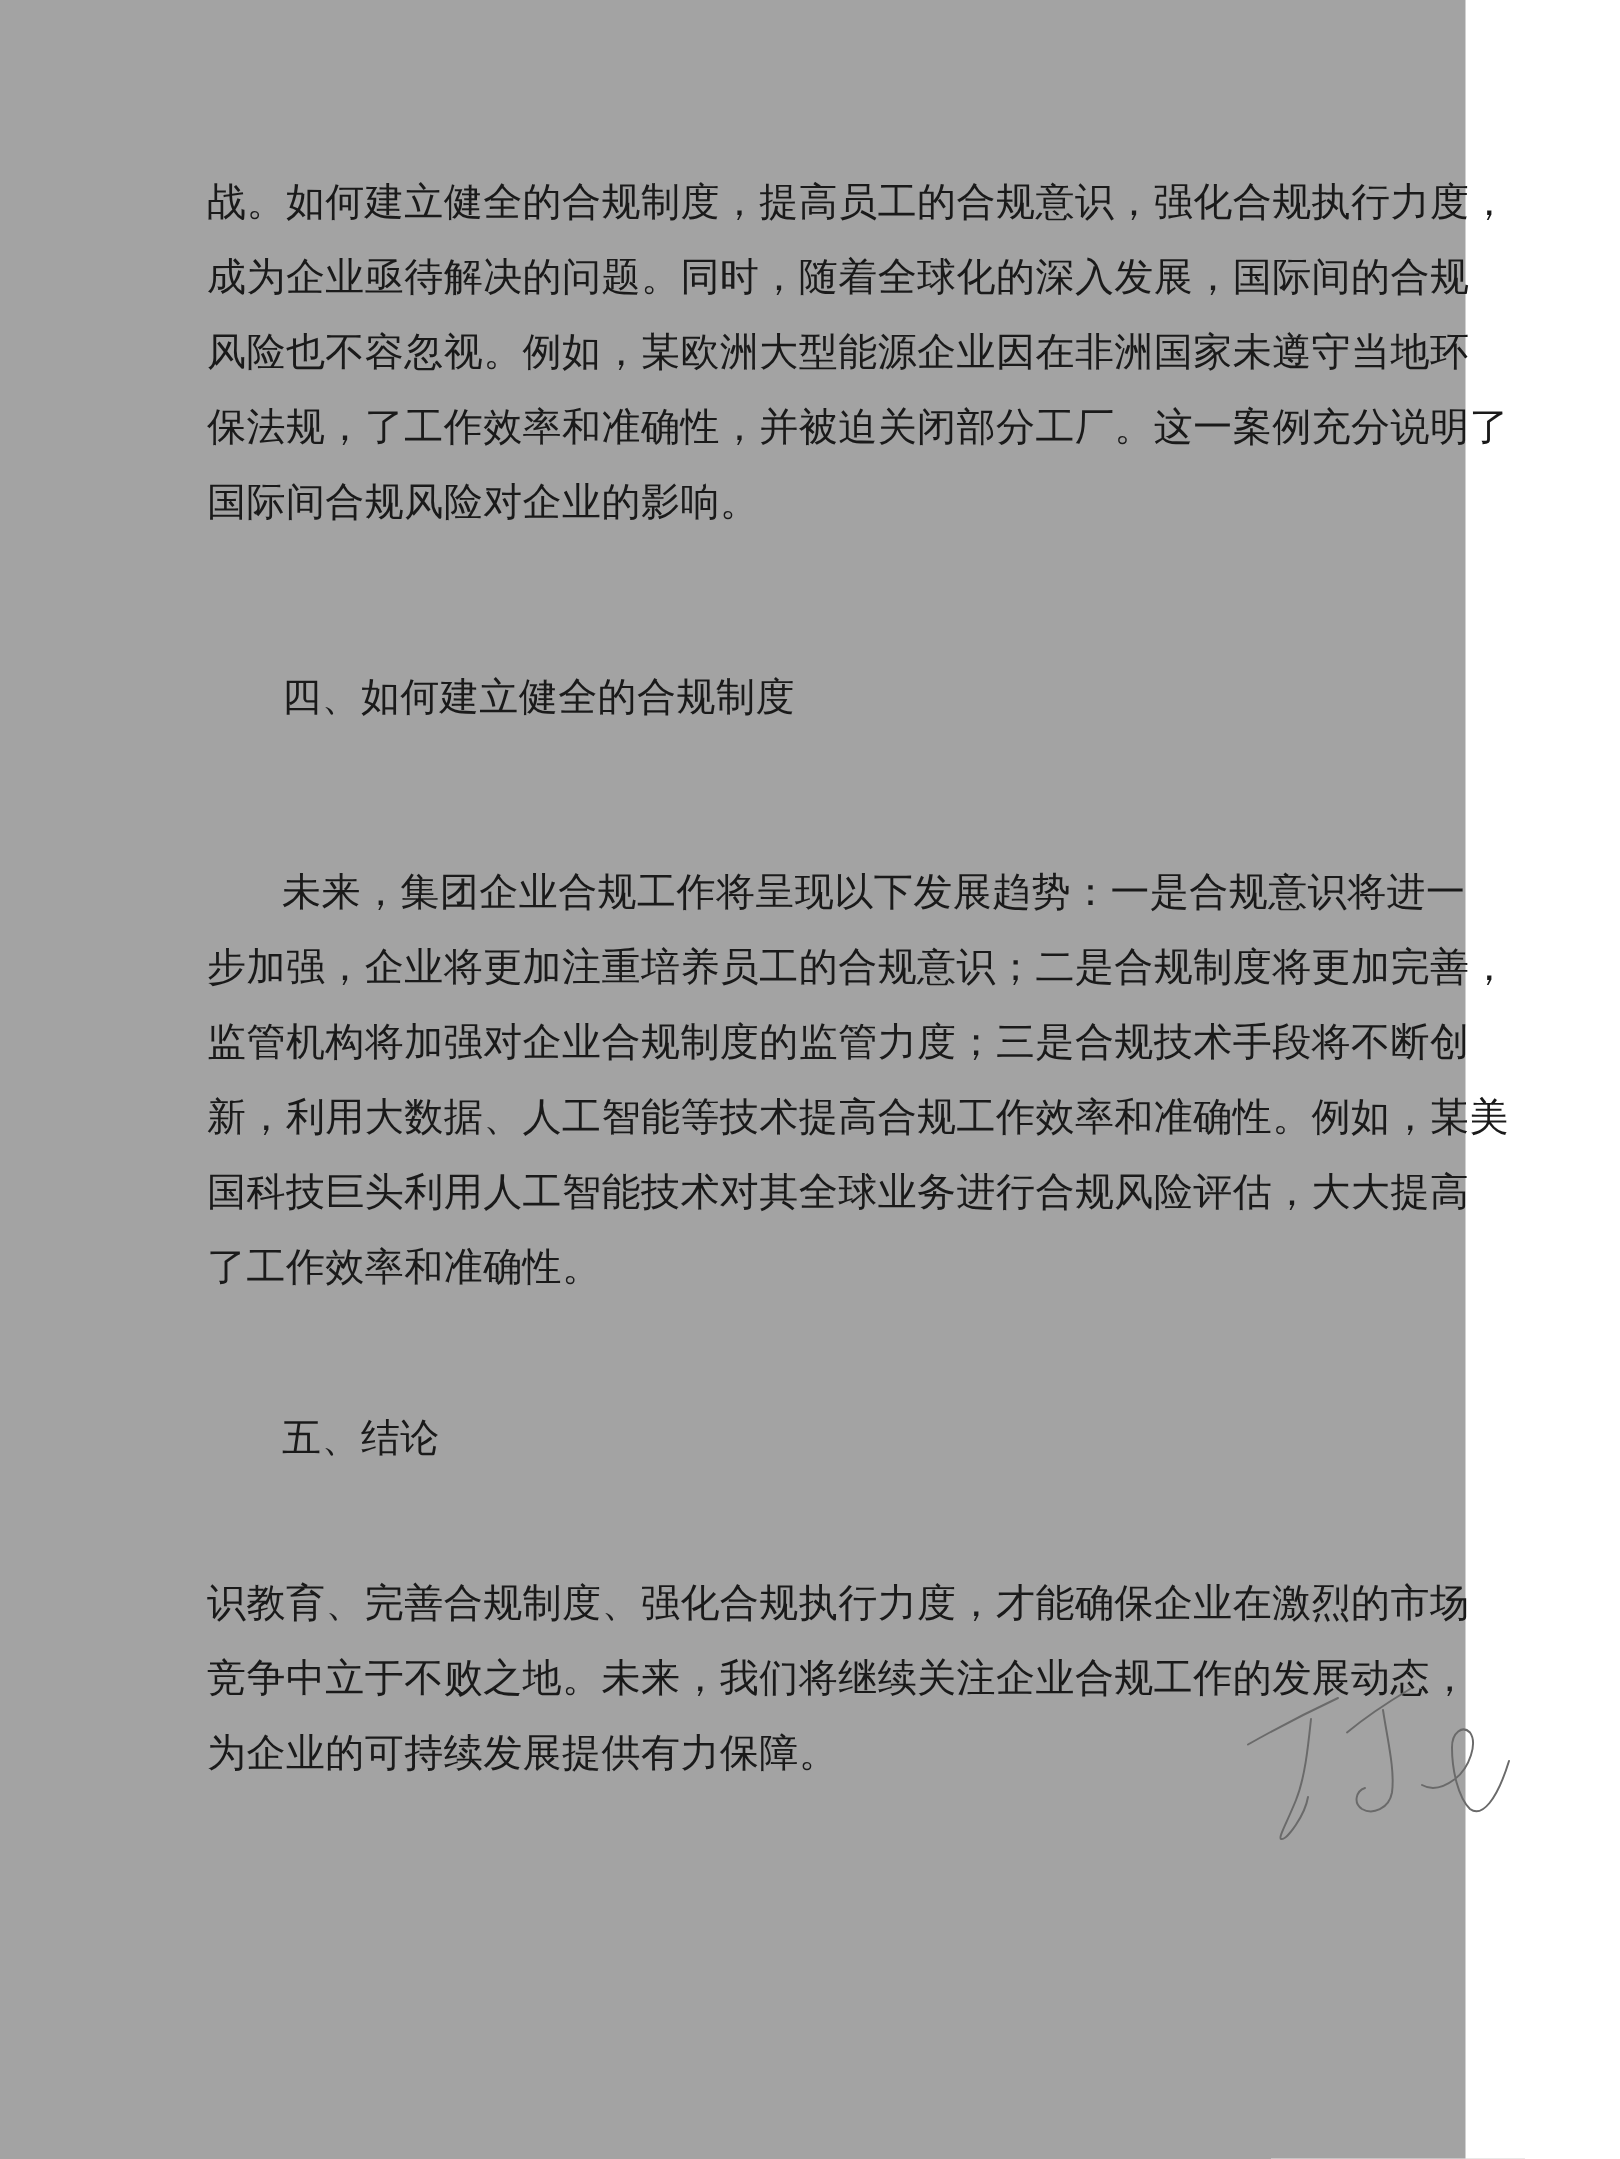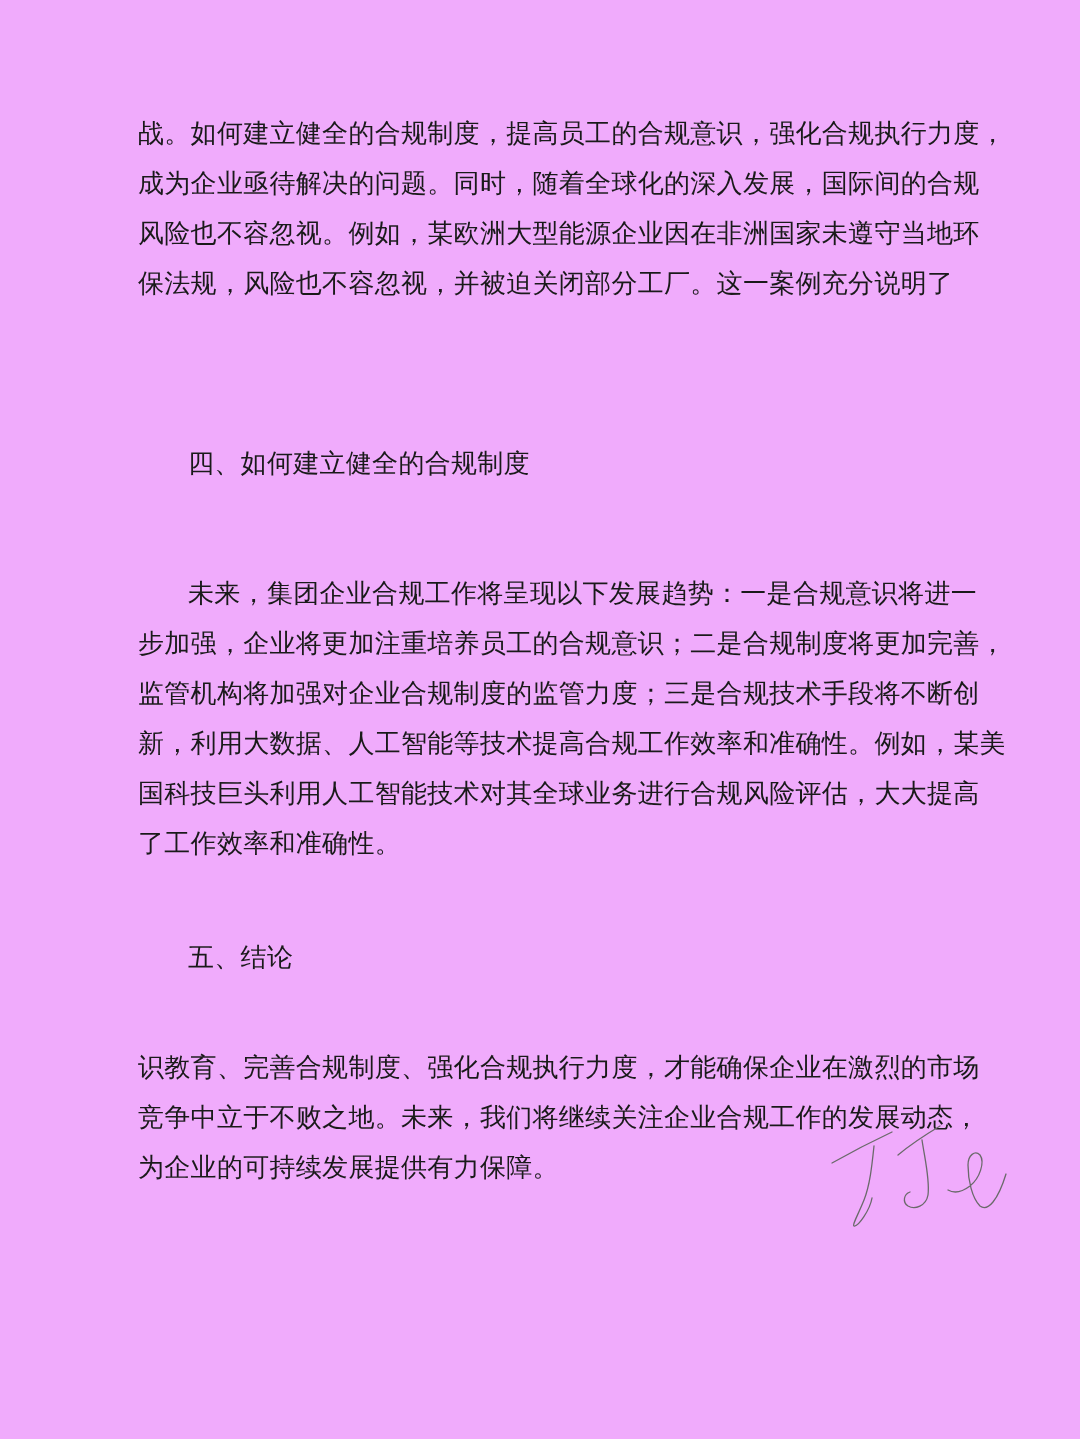--- a/index.html
+++ b/index.html
@@ -12,24 +12,23 @@
       height: 1439px;
       position: relative;
       overflow: hidden;
       font-family: "DejaVu Sans", "Liberation Sans", sans-serif;
       color: #1a1a1a;
     }
     .page {
       position: absolute;
       left: 0;
       top: 0;
-      width: 1080px;
+      width: 977px;
       height: 1439px;
-      background: #f0abfc;
-      font-family: Liberation Mono, monospace;
+      background: #a3a3a3;
     }
     .text-block {
       position: absolute;
       left: 138px;
       width: 800px;
       font-size: 26px;
       line-height: 50px;
       letter-spacing: 0.3px;
       text-align: justify;
     }
@@ -61,21 +60,22 @@
 </head>
 <body>
 
 <div class="page">
 
   <div class="text-block" id="para-1">
     <p>
       <span class="line">战。如何建立健全的合规制度，提高员工的合规意识，强化合规执行力度，</span>
       <span class="line">成为企业亟待解决的问题。同时，随着全球化的深入发展，国际间的合规</span>
       <span class="line">风险也不容忽视。例如，某欧洲大型能源企业因在非洲国家未遵守当地环</span>
-      <span class="line">保法规，风险也不容忽视，并被迫关闭部分工厂。这一案例充分说明了</span>
+      <span class="line">保法规，了工作效率和准确性，并被迫关闭部分工厂。这一案例充分说明了</span>
+      <span class="line">国际间合规风险对企业的影响。</span>
     </p>
   </div>
 
   <div class="text-block" id="heading-4">
     <p>
       <span class="line indent">四、如何建立健全的合规制度</span>
     </p>
   </div>
 
   <div class="text-block" id="para-2">

